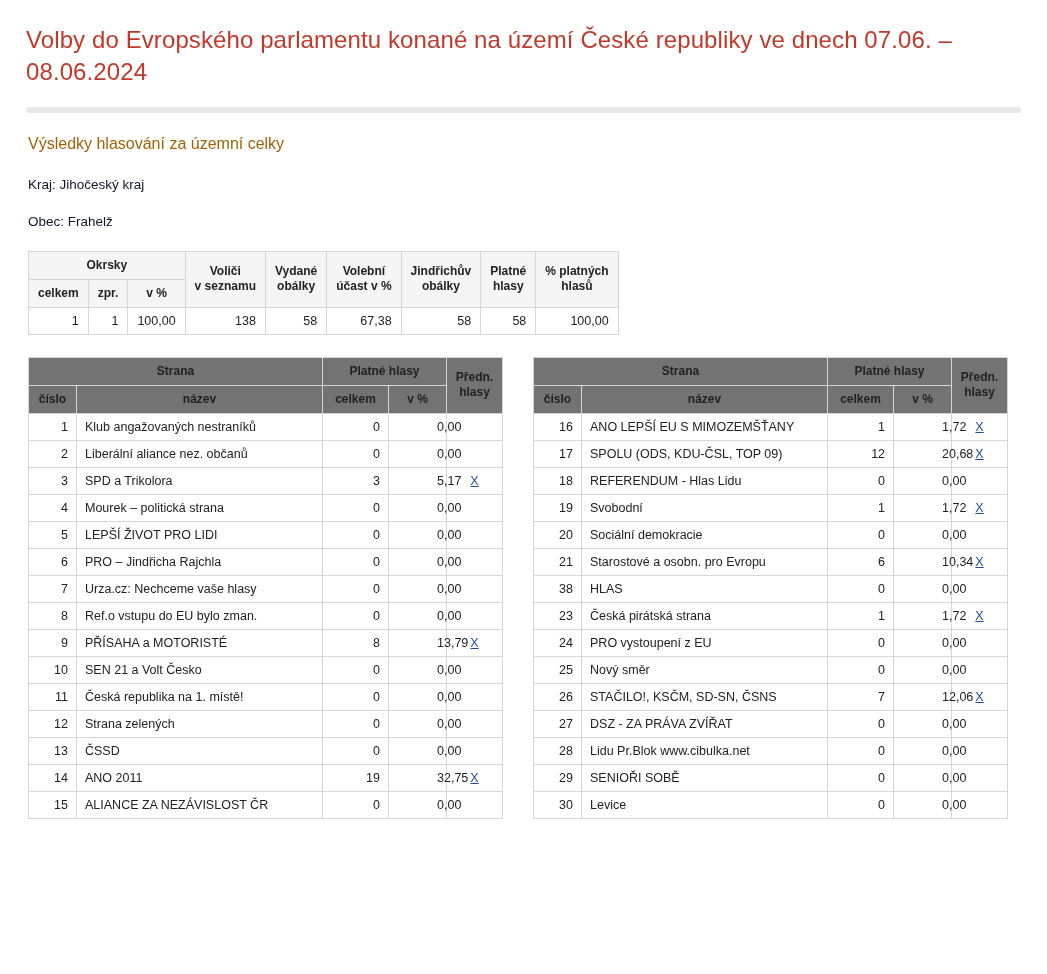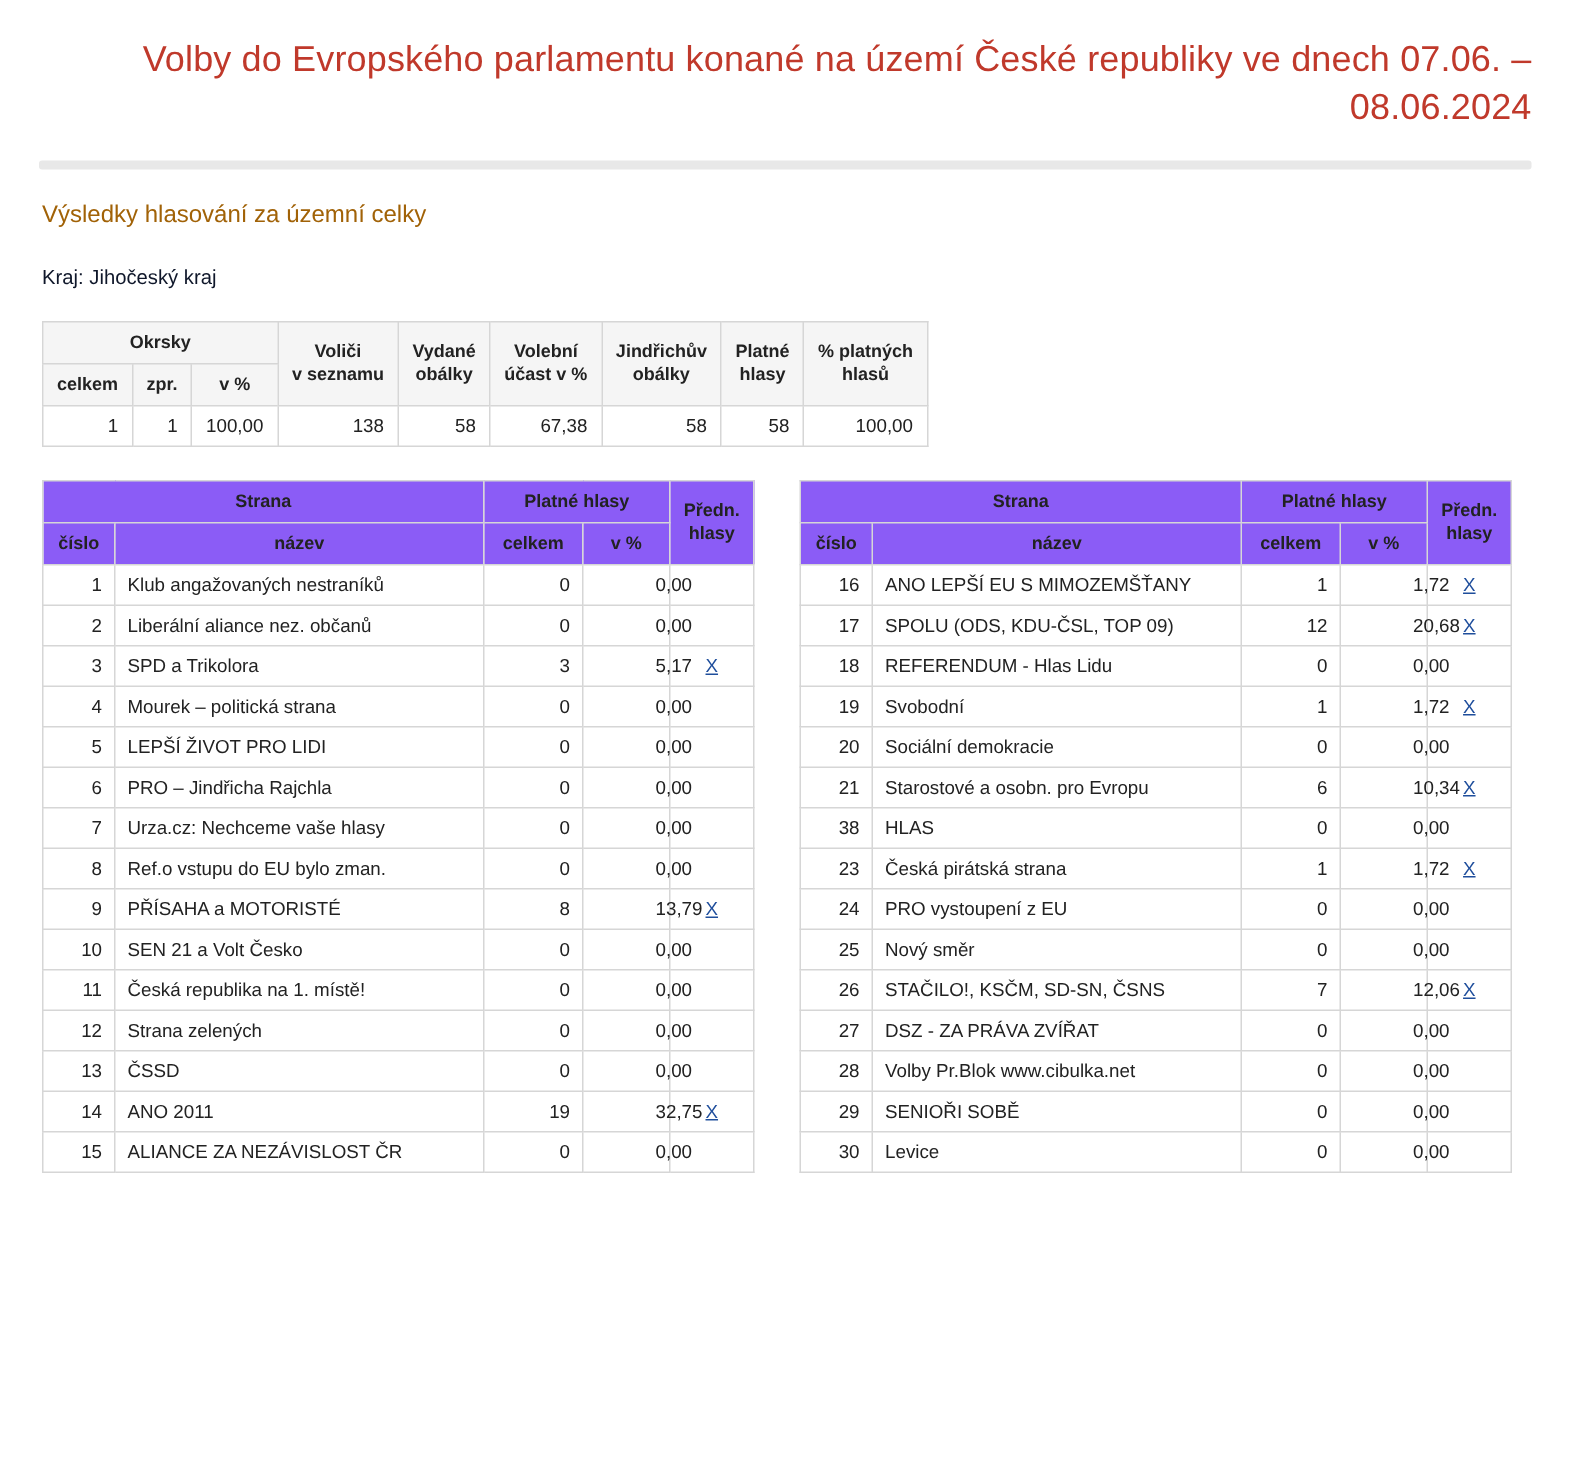--- a/index.html
+++ b/index.html
@@ -19,21 +19,20 @@
     box-sizing: border-box;
     width: 1047px;
   }
   h1.main-title {
     font-size: 24px;
     font-weight: normal;
     color: #c0392b;
     margin: 6px 0 18px 0;
     line-height: 1.35;
     letter-spacing: 0.1px;
-    text-align: right;
   }
   .rule {
     height: 6px;
     background: #e8e8e8;
     margin: 0 0 22px 0;
     border-radius: 2px;
   }
   h2.section-title {
     font-size: 16px;
     font-weight: normal;
@@ -82,21 +81,21 @@
     width: 474px;
     table-layout: fixed;
   }
   .party-table th,
   .party-table td {
     border: 1px solid #d6d6d6;
     padding: 6px 8px;
     font-size: 12.5px;
   }
   .party-table th {
-    background: #8b5cf6;
+    background: #737373;
     font-weight: bold;
     text-align: center;
     font-size: 12px;
     line-height: 1.25;
   }
   .party-table td.num {
     text-align: right;
     width: 44px;
   }
   .party-table td.name {
@@ -135,20 +134,21 @@
 
 <div class="page">
 
   <h1 class="main-title">Volby do Evropského parlamentu konané na území České republiky ve dnech 07.06. – 08.06.2024</h1>
 
   <div class="rule"></div>
 
   <h2 class="section-title">Výsledky hlasování za územní celky</h2>
 
   <div class="meta-line">Kraj: Jihočeský kraj</div>
+  <div class="meta-line">Obec: Frahelž</div>
 
   <table class="summary-table">
     <thead>
       <tr>
         <th colspan="3">Okrsky</th>
         <th rowspan="2" class="hdr-tall">
           <span>Voliči</span><br>
           <span>v seznamu</span>
         </th>
         <th rowspan="2" class="hdr-tall">
@@ -432,21 +432,21 @@
           </tr>
           <tr>
             <td class="num">27</td>
             <td class="name">DSZ - ZA PRÁVA ZVÍŘAT</td>
             <td class="votes">0</td>
             <td class="pct">0,00</td>
             <td class="pref">&nbsp;</td>
           </tr>
           <tr>
             <td class="num">28</td>
-            <td class="name">Volby Pr.Blok www.cibulka.net</td>
+            <td class="name">Lidu Pr.Blok www.cibulka.net</td>
             <td class="votes">0</td>
             <td class="pct">0,00</td>
             <td class="pref">&nbsp;</td>
           </tr>
           <tr>
             <td class="num">29</td>
             <td class="name">SENIOŘI SOBĚ</td>
             <td class="votes">0</td>
             <td class="pct">0,00</td>
             <td class="pref">&nbsp;</td>

